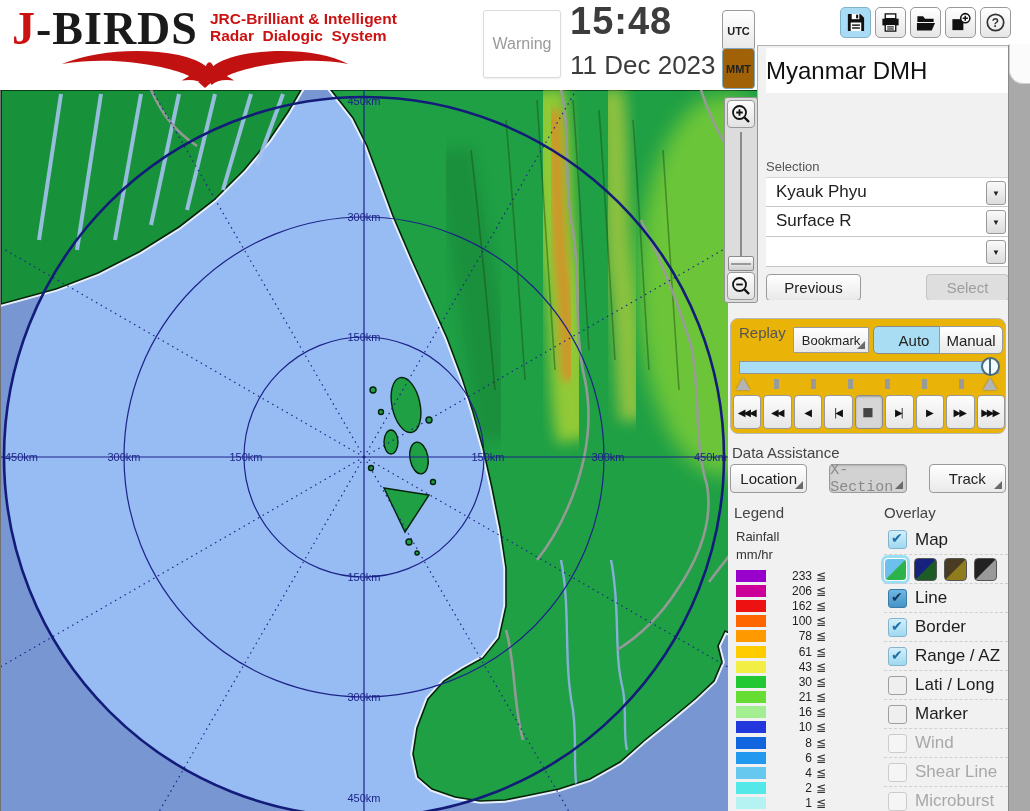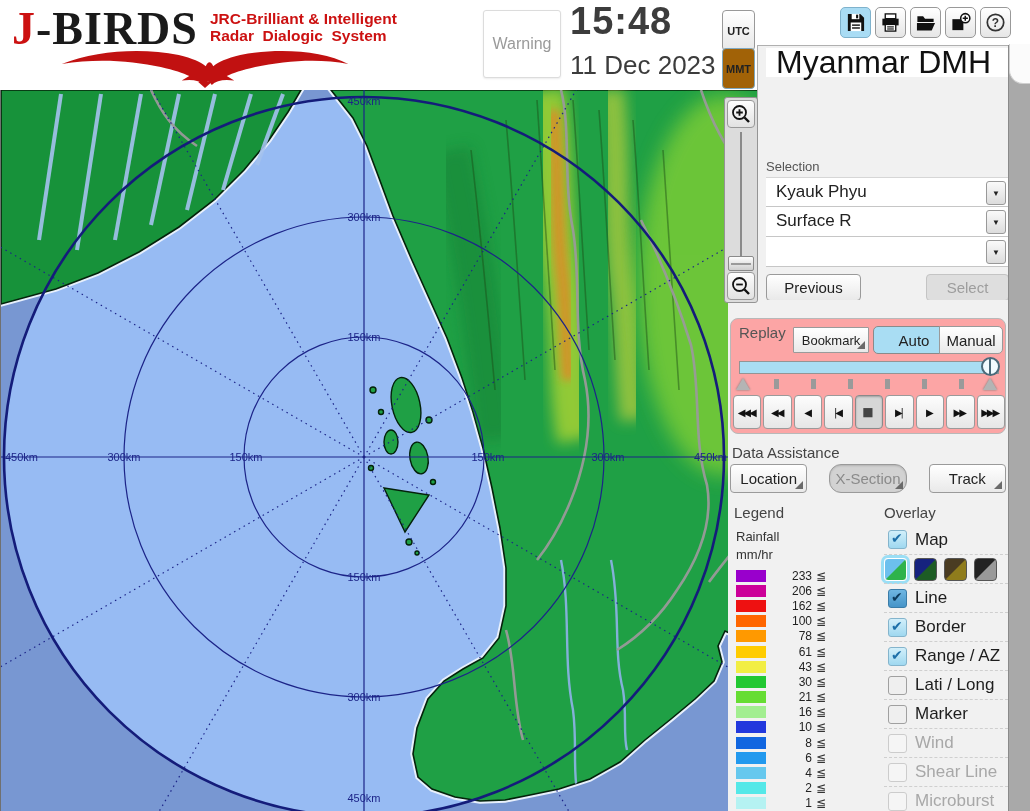--- a/index.html
+++ b/index.html
@@ -50,42 +50,42 @@
     border:1px solid #999;border-radius:4px;display:flex;align-items:center;justify-content:center;}
   .zoom-in{top:2px;} .zoom-out{bottom:2px;}
   .zoom-track{position:absolute;left:15px;top:34px;width:2px;height:138px;background:#8a8a8a;}
   .zoom-handle{position:absolute;left:3px;top:158px;width:26px;height:15px;
     background:linear-gradient(#fdfdfd,#cfcfcf);border:1px solid #8a8a8a;border-radius:2px;}
   .zoom-handle::after{content:"";position:absolute;left:2px;right:2px;top:6px;height:2px;background:#9a9a9a;}
 
   
   .right-panel{position:absolute;left:757px;top:45px;width:251px;height:766px;
     background:#f1f1f1;border-top:1px solid #b0b0b0;border-left:1px solid #b0b0b0;}
-  .station-card{position:absolute;left:8px;top:2px;width:243px;height:29px;background:#fff;
-    font-size:32px;color:#111;display:flex;align-items:center;padding-left:10px;}
+  .station-card{position:absolute;left:8px;top:2px;width:243px;height:45px;background:#fff;
+    font-size:24px;color:#111;display:flex;align-items:center;}
   .range-box{position:absolute;left:8px;top:52px;width:243px;height:55px;background:#fff;}
   .range-div{position:absolute;left:130px;top:6px;width:1px;height:44px;background:#333;}
   .range-label{position:absolute;left:140px;top:4px;font-size:15px;color:#444;}
   .range-value{position:absolute;right:6px;top:21px;font-size:26px;color:#111;}
   .sel-label{position:absolute;left:8px;top:113px;font-size:13px;color:#555;}
   .dd-row{position:absolute;left:8px;width:243px;height:30px;background:#fff;border-bottom:1px solid #c6c6c6;}
   .dd-row.first{border-top:1px solid #d6d6d6;}
   .dd-text{position:absolute;left:10px;top:4px;font-size:17px;color:#222;}
   .dd-btn{position:absolute;right:3px;top:3px;width:20px;height:24px;font-size:8px;color:#222;
     display:flex;align-items:center;justify-content:center;background:linear-gradient(#fafafa,#dcdcdc);
     border:1px solid #999;border-radius:3px;}
   .prev-btn{position:absolute;left:8px;top:228px;width:95px;height:27px;font-size:15px;color:#222;
     display:flex;align-items:center;justify-content:center;}
   .select-btn{position:absolute;left:168px;top:228px;width:83px;height:27px;font-size:15px;color:#9d9d9d;
     background:#dedede;border:1px solid #c4c4c4;border-radius:4px;
     display:flex;align-items:center;justify-content:center;}
 
   
   .lower-panel{position:absolute;left:728px;top:300px;width:280px;height:511px;background:#f1f1f1;z-index:3;}
-  .replay-box{position:absolute;left:2px;top:18px;width:276px;height:116px;background:#fca5a5;
+  .replay-box{position:absolute;left:2px;top:18px;width:276px;height:116px;background:#eab308;
     border:1px solid #b8b8b8;border-radius:8px;}
   .replay-label{position:absolute;left:8px;top:5px;font-size:15px;color:#555;}
   .bookmark-btn{position:absolute;left:62px;top:8px;width:76px;height:26px;font-size:13px;color:#222;
     display:flex;align-items:center;justify-content:center;border-radius:1px;}
   .auto-btn{position:absolute;left:142px;top:7px;width:82px;height:28px;background:#a9ddf3;
     border:1px solid #8a8a8a;border-radius:5px 0 0 5px;font-size:15px;color:#222;
     display:flex;align-items:center;justify-content:center;}
   .manual-btn{position:absolute;left:208px;top:7px;width:64px;height:28px;font-size:15px;color:#222;
     display:flex;align-items:center;justify-content:center;border-radius:0 5px 5px 0;}
   .sl-track{position:absolute;left:8px;top:42px;width:260px;height:13px;background:#a9ddf3;border:1px solid #949494;}
@@ -98,22 +98,22 @@
   .pb-row{position:absolute;left:2px;top:76px;width:272px;display:flex;gap:2px;}
   .pb-btn{flex:1;height:34px;background:linear-gradient(#fdfdfd,#e6e6e6);border:1px solid #9a9a9a;
     border-radius:4px;display:flex;align-items:center;justify-content:center;
     font-family:"DejaVu Sans",sans-serif;font-size:10px;letter-spacing:-2px;color:#111;padding-right:2px;}
   .pb-btn.pressed{background:#d6d6d6;border-color:#8a8a8a;box-shadow:inset 0 1px 2px rgba(0,0,0,.25);
     color:#444;font-size:12px;letter-spacing:0;}
   .da-label{position:absolute;left:4px;top:144px;font-size:15px;color:#444;}
   .da-row{position:absolute;left:2px;top:164px;width:276px;display:flex;gap:22px;}
   .da-btn{flex:1;height:29px;font-size:15px;color:#222;position:relative;
     display:flex;align-items:center;justify-content:center;}
-  .da-btn.pressed{background:#d2d2d2;border:1px solid #9a9a9a;border-radius:12px;color:#8a8a8a;
-    box-shadow:inset 0 1px 2px rgba(0,0,0,.15);}
+  .da-btn.pressed{background:#d2d2d2;border:1px solid #9a9a9a;border-radius:4px;color:#8a8a8a;
+    box-shadow:inset 0 1px 2px rgba(0,0,0,.15);font-family:Liberation Mono, monospace;}
   .legend-title{position:absolute;left:6px;top:204px;font-size:15px;color:#444;}
   .overlay-title{position:absolute;left:156px;top:204px;font-size:15px;color:#444;}
 
   
   .legend-block{position:absolute;left:8px;top:228px;width:140px;}
   .legend-head{font-size:13px;color:#333;line-height:18px;}
   .lg-rows{margin-top:4px;}
   .lg-row{display:flex;align-items:center;height:15.2px;}
   .lg-swatch{width:30px;height:12px;}
   .lg-val{width:46px;text-align:right;font-size:12px;color:#222;}

